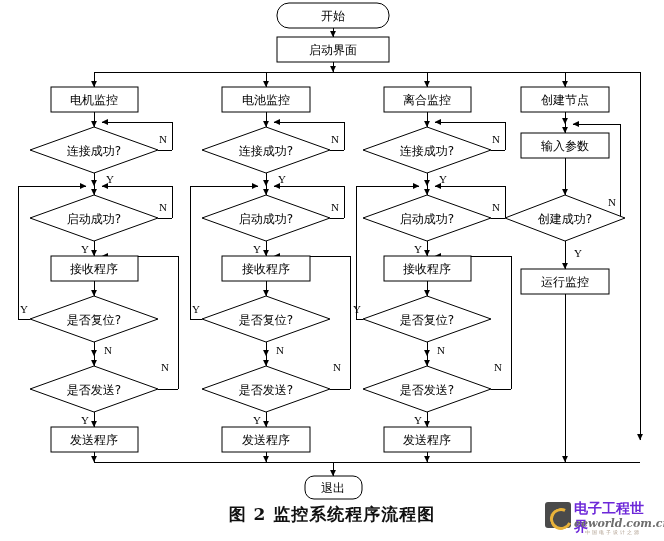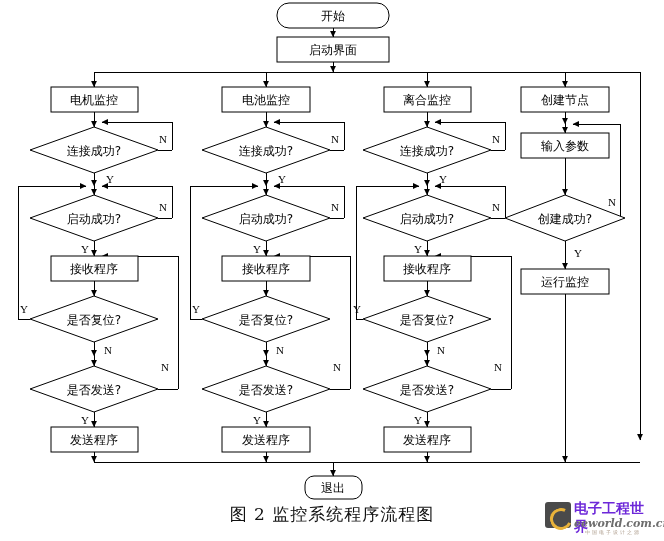--- a/index.html
+++ b/index.html
@@ -6,21 +6,21 @@
   body{width:664px;height:541px;overflow:hidden;
        font-family:"Liberation Sans","DejaVu Sans",sans-serif;}
   #page{position:relative;width:664px;height:541px;background:#fff;border-radius:9px;}
   svg#flow{position:absolute;left:0;top:0;width:664px;height:541px;}
   .nodetext{font-family:"DejaVu Sans","Liberation Sans",sans-serif;
             font-size:12px;fill:#000;text-anchor:middle;dominant-baseline:middle;}
   .branch{font-family:"Liberation Serif","DejaVu Serif",serif;
           font-size:11px;fill:#000;text-anchor:middle;dominant-baseline:middle;}
   .caption{position:absolute;left:0;top:503px;width:664px;text-align:center;
            font-family:"DejaVu Serif","Liberation Serif",serif;
-           font-size:17px;color:#111;letter-spacing:1px;}
+           font-size:17px;color:#111;letter-spacing:1px;font-weight:bold;}
   .wm{position:absolute;left:545px;top:500px;width:112px;height:36px;}
   .wm-badge{position:absolute;left:0;top:2px;width:26px;height:26px;
             background:#4a4a4a;border-radius:3px;}
   .wm-c{position:absolute;left:5px;top:6px;width:16px;height:16px;
         border:3px solid #e8b23a;border-radius:50%;border-right-color:transparent;
         transform:rotate(-20deg);}
   .wm-cn{position:absolute;left:29px;top:0px;font-size:14px;font-weight:bold;
          color:#6d28d9;font-family:"DejaVu Sans","Liberation Sans",sans-serif;
          letter-spacing:0px;}
   .wm-en{position:absolute;left:29px;top:17px;font-size:11px;font-style:italic;

